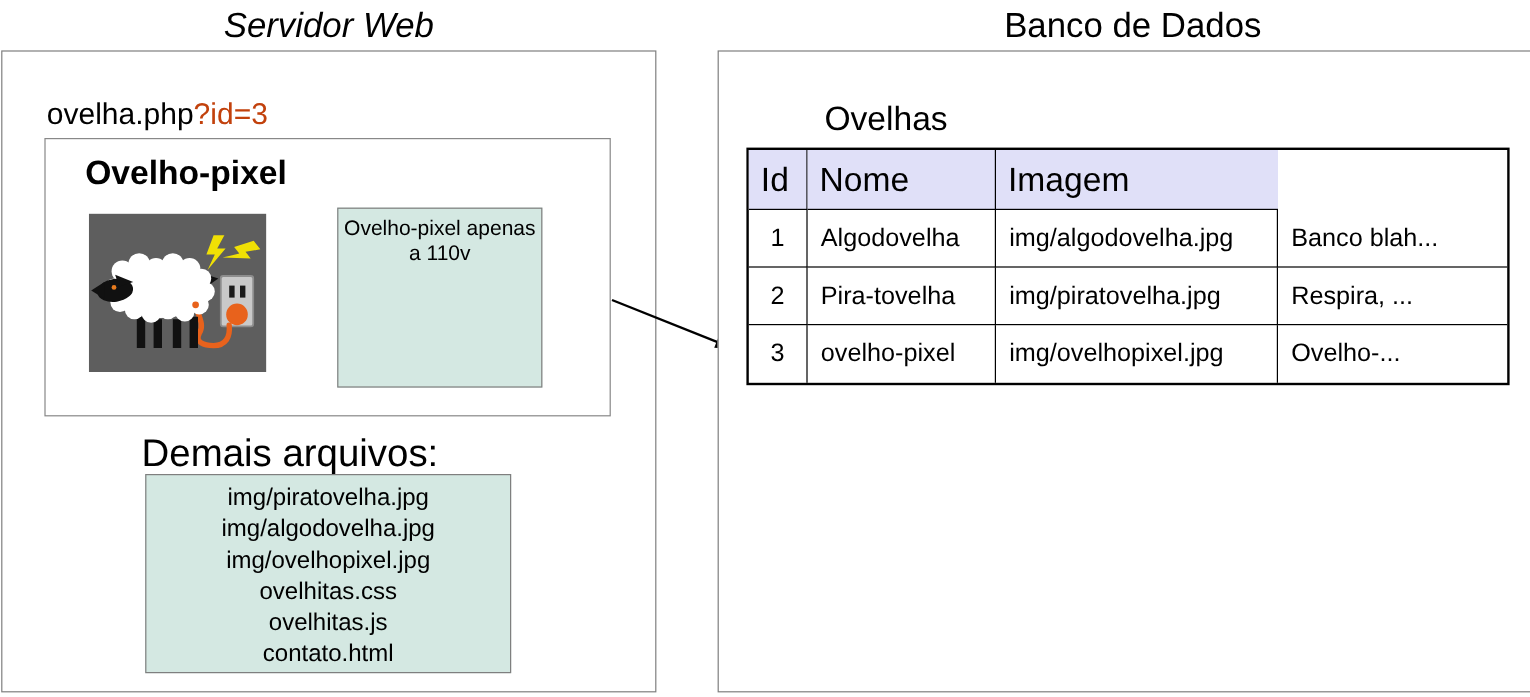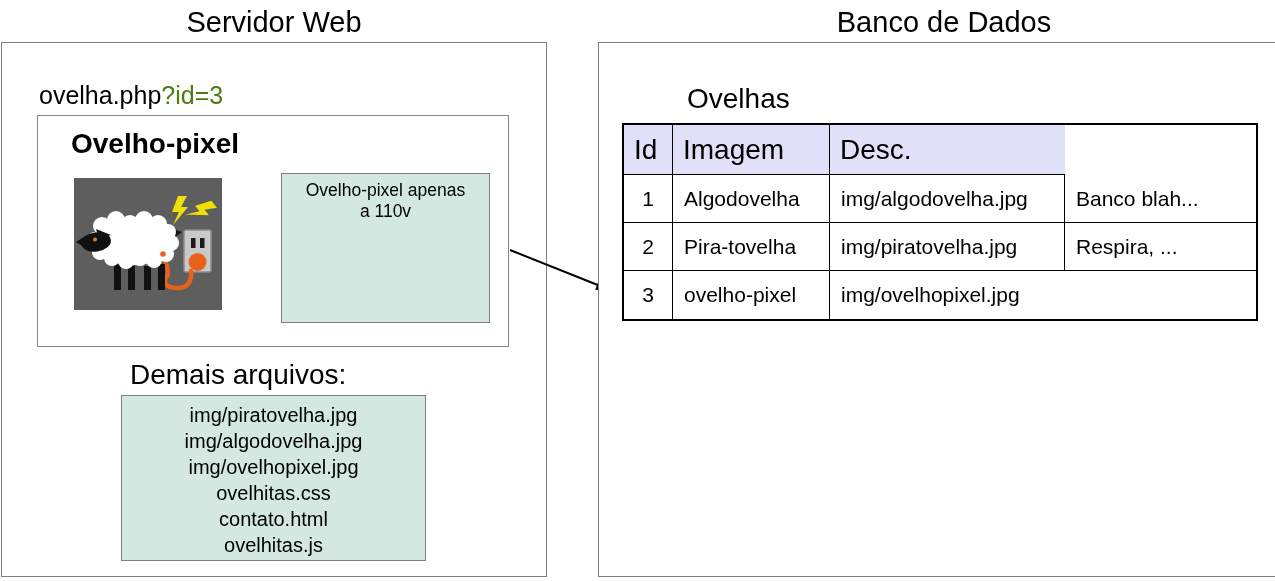--- a/index.html
+++ b/index.html
@@ -1,40 +1,40 @@
 <!DOCTYPE html>
 <html><head>
 <meta charset="utf-8">
 <style>
   * { margin:0; padding:0; box-sizing:border-box; }
   html,body { width:1275px; height:581px; background:#ffffff; overflow:hidden;
               font-family:"Liberation Sans", sans-serif; color:#000; }
 
   .big-title { position:absolute; top:6px; font-size:29px; text-align:center; }
-  #title-left  { left:1px;   width:546px; }
+  #title-left  { left:1px;   width:546px;font-style:italic; }
   #title-right { left:606px; width:676px; }
 
   .outer-box { position:absolute; top:42px; height:535px; border:1.5px solid #7f7f7f; background:#fff; }
   #server-box   { left:1px;   width:546px; }
   #database-box { left:598px; width:728px; }
 
   
   #url-line { position:absolute; left:37px; top:38px; font-size:25px; white-space:nowrap; }
-  #url-query { color:#4d7c0f; }
+  #url-query { color:#c2410c; }
 
   #page-box { position:absolute; left:35px; top:72px; width:472px; height:232px;
               border:1px solid #888; background:#fff; }
   #page-heading { position:absolute; left:33px; top:12px; font-size:28px; font-weight:bold; }
   #sheep-art { position:absolute; left:36px; top:62px; width:148px; height:132px; }
 
   .teal-box { background:#d4e8e2; border:1px solid #7f7f7f; text-align:center; }
-  #note-box { position:absolute; left:243px; top:57px; width:209px; height:150px;
+  #note-box { position:absolute; left:243px; top:57px; width:171px; height:150px;
               font-size:17.5px; line-height:21px; padding-top:6px; }
 
-  #files-heading { position:absolute; left:128px; top:316px; font-size:28px; }
+  #files-heading { position:absolute; left:116px; top:316px; font-size:32px; }
   #files-box { position:absolute; left:119px; top:352px; width:305px; height:166px;
                font-size:20px; line-height:26px; padding-top:6px; }
 
   
   #arrow-svg { position:absolute; left:500px; top:238px; width:125px; height:60px; }
 
   
   #table-label { position:absolute; left:88px; top:40px; font-size:28px; }
   #db-table { position:absolute; left:23px; top:80px; border:2px solid #000; background:#fff; }
   .db-row { display:grid; grid-template-columns:49px 157px 235px 191px; }
@@ -111,50 +111,51 @@
     </div>
   </div>
 
   <div id="files-heading">Demais arquivos:</div>
 
   <div id="files-box" class="teal-box">
     <div>img/piratovelha.jpg</div>
     <div>img/algodovelha.jpg</div>
     <div>img/ovelhopixel.jpg</div>
     <div>ovelhitas.css</div>
+    <div>ovelhitas.js</div>
     <div>contato.html</div>
-    <div>ovelhitas.js</div>
   </div>
 </div>
 
 <svg id="arrow-svg" viewBox="0 0 125 60" xmlns="http://www.w3.org/2000/svg">
   <line x1="10" y1="12" x2="99" y2="47.5" stroke="#000" stroke-width="2"></line>
   <polygon points="113,53 95.2,51.8 99.2,41.6" fill="#000"></polygon>
 </svg>
 
 <div class="outer-box" id="database-box">
   <div id="table-label">Ovelhas</div>
 
   <div id="db-table">
     <div class="db-row header">
       <div class="c-id">Id</div>
+      <div class="c-nm">Nome</div>
       <div class="c-im">Imagem</div>
-      <div class="c-de">Desc.</div>
     </div>
     <div class="db-row data">
       <div class="c-id">1</div>
       <div class="c-nm">Algodovelha</div>
       <div class="c-im">img/algodovelha.jpg</div>
       <div class="c-de">Banco blah...</div>
     </div>
     <div class="db-row data">
       <div class="c-id">2</div>
       <div class="c-nm">Pira-tovelha</div>
       <div class="c-im">img/piratovelha.jpg</div>
       <div class="c-de">Respira, ...</div>
     </div>
     <div class="db-row data last">
       <div class="c-id">3</div>
       <div class="c-nm">ovelho-pixel</div>
       <div class="c-im">img/ovelhopixel.jpg</div>
+      <div class="c-de">Ovelho-...</div>
     </div>
   </div>
 </div>
 
 </body></html>

